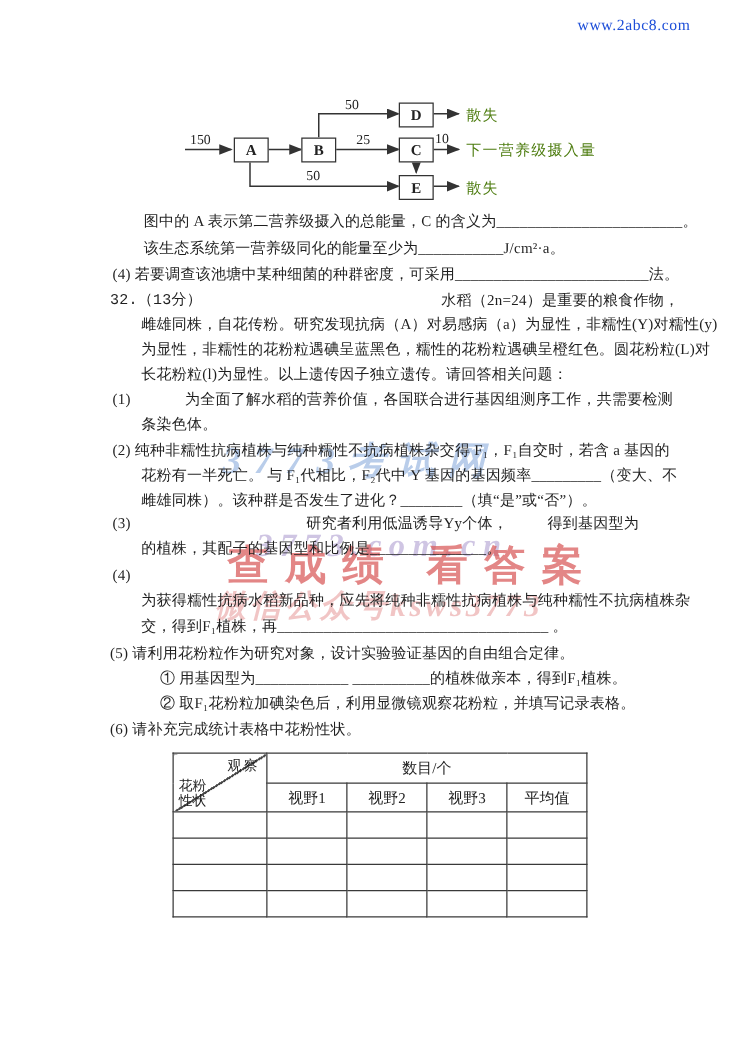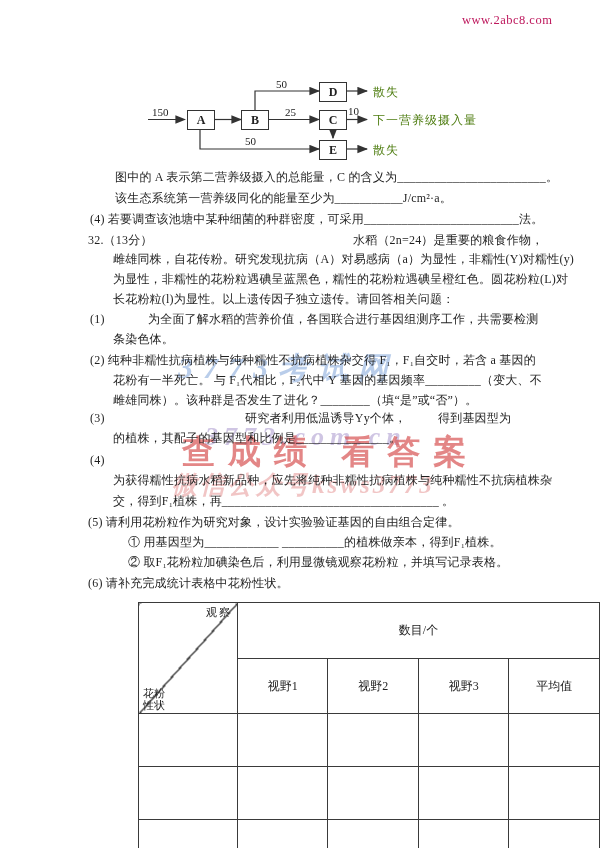--- a/index.html
+++ b/index.html
@@ -1,20 +1,20 @@
 <!DOCTYPE html>
 <html><head>
 <meta charset="utf-8">
 <style>
   html,body{margin:0;padding:0;}
   body{width:600px;height:848px;background:#ffffff;position:relative;overflow:hidden;
        font-family:"Liberation Serif","DejaVu Serif",serif;color:#222;}
   .abs{position:absolute;white-space:nowrap;}
   
-  .site-link{left:462px;top:13px;color:#be185d;font-size:12.5px;letter-spacing:0.5px;}
+  .site-link{left:462px;top:13px;color:#1d4ed8;font-size:12.5px;letter-spacing:0.5px;}
   
   .tl{font-size:12px;line-height:16px;color:#1f1f1f;letter-spacing:0.2px;}
   
   .diagram{left:135px;top:72px;width:350px;height:95px;position:absolute;}
   .dbox{position:absolute;width:26px;height:18px;border:1.2px solid #333;background:#fff;
         display:flex;align-items:center;justify-content:center;
         font-size:12px;font-weight:bold;color:#222;}
   .dlabel{position:absolute;font-size:11px;color:#222;}
   .dout{position:absolute;font-size:12px;color:#4d7c0f;letter-spacing:1px;}
   .diagram svg{position:absolute;left:0;top:0;}
@@ -23,21 +23,21 @@
   .wm-brand{left:178px;top:348px;font-size:30px;font-weight:bold;font-style:italic;
             color:rgba(116,156,213,0.50);letter-spacing:10px;}
   .wm-domain{left:205px;top:394px;font-size:26px;font-weight:bold;font-style:italic;
              color:rgba(160,140,200,0.50);letter-spacing:6px;margin-top:28px;}
   .wm-slogan{left:182px;top:430px;font-size:33px;font-weight:bold;
              color:rgba(216,88,88,0.72);letter-spacing:13px;}
   .wm-wechat{left:172px;top:468px;font-size:25px;font-weight:bold;font-style:italic;
              color:rgba(230,150,150,0.55);letter-spacing:3px;}
   
   .stats-table{position:absolute;left:138px;top:602px;border-collapse:collapse;table-layout:fixed;}
-  .stats-table td{border:1.2px solid #3a3a3a;padding:16px;font-size:12px;color:#222;
+  .stats-table td{border:1.2px solid #3a3a3a;padding:0;font-size:12px;color:#222;
                   text-align:center;vertical-align:middle;background:#fff;}
   .stats-table{border:1.6px solid #333;}
   td.corner{width:74px;height:45px;position:relative;
     background:linear-gradient(to bottom right,
       #fff calc(50% - 0.8px), #444 calc(50% - 0.8px),
       #444 calc(50% + 0.8px), #fff calc(50% + 0.8px));}
   .c-obs{position:absolute;top:2px;right:5px;font-size:11px;letter-spacing:2px;}
   .c-trait{position:absolute;bottom:2px;left:0;font-size:11px;line-height:12px;
            width:26px;white-space:normal;word-break:break-all;text-align:right;}
   .group-h{height:23px;}
@@ -84,21 +84,21 @@
 </div>
 
 <div class="wm wm-brand">3773考试网</div>
 <div class="wm wm-domain">3773.com.cn</div>
 <div class="wm wm-slogan">查成绩 看答案</div>
 <div class="wm wm-wechat">微信公众号ksws3773</div>
 
 <div class="abs tl" style="left:115px;top:169px;">图中的 A 表示第二营养级摄入的总能量，C 的含义为________________________。</div>
 <div class="abs tl" style="left:115px;top:190px;">该生态系统第一营养级同化的能量至少为___________J/cm²·a。</div>
 <div class="abs tl" style="left:90px;top:211px;">(4) 若要调查该池塘中某种细菌的种群密度，可采用_________________________法。</div>
-<div class="abs tl" style="left:88px;top:232px;">32.（13分）</div>
+<div class="abs tl" style="left:88px;top:232px;font-family:Liberation Mono, monospace;">32.（13分）</div>
 <div class="abs tl" style="left:353px;top:232px;">水稻（2n=24）是重要的粮食作物，</div>
 <div class="abs tl" style="left:113px;top:251px;">雌雄同株，自花传粉。研究发现抗病（A）对易感病（a）为显性，非糯性(Y)对糯性(y)</div>
 <div class="abs tl" style="left:113px;top:271px;">为显性，非糯性的花粉粒遇碘呈蓝黑色，糯性的花粉粒遇碘呈橙红色。圆花粉粒(L)对</div>
 <div class="abs tl" style="left:113px;top:291px;">长花粉粒(l)为显性。以上遗传因子独立遗传。请回答相关问题：</div>
 <div class="abs tl" style="left:90px;top:311px;">(1)</div>
 <div class="abs tl" style="left:148px;top:311px;">为全面了解水稻的营养价值，各国联合进行基因组测序工作，共需要检测</div>
 <div class="abs tl" style="left:113px;top:331px;">条染色体。</div>
 <div class="abs tl" style="left:90px;top:352px;">(2) 纯种非糯性抗病植株与纯种糯性不抗病植株杂交得 F₁，F₁自交时，若含 a 基因的</div>
 <div class="abs tl" style="left:113px;top:372px;">花粉有一半死亡。  与 F₁代相比，F₂代中 Y 基因的基因频率_________（变大、不</div>
 <div class="abs tl" style="left:113px;top:392px;">雌雄同株）。该种群是否发生了进化？________（填“是”或“否”）。</div>

